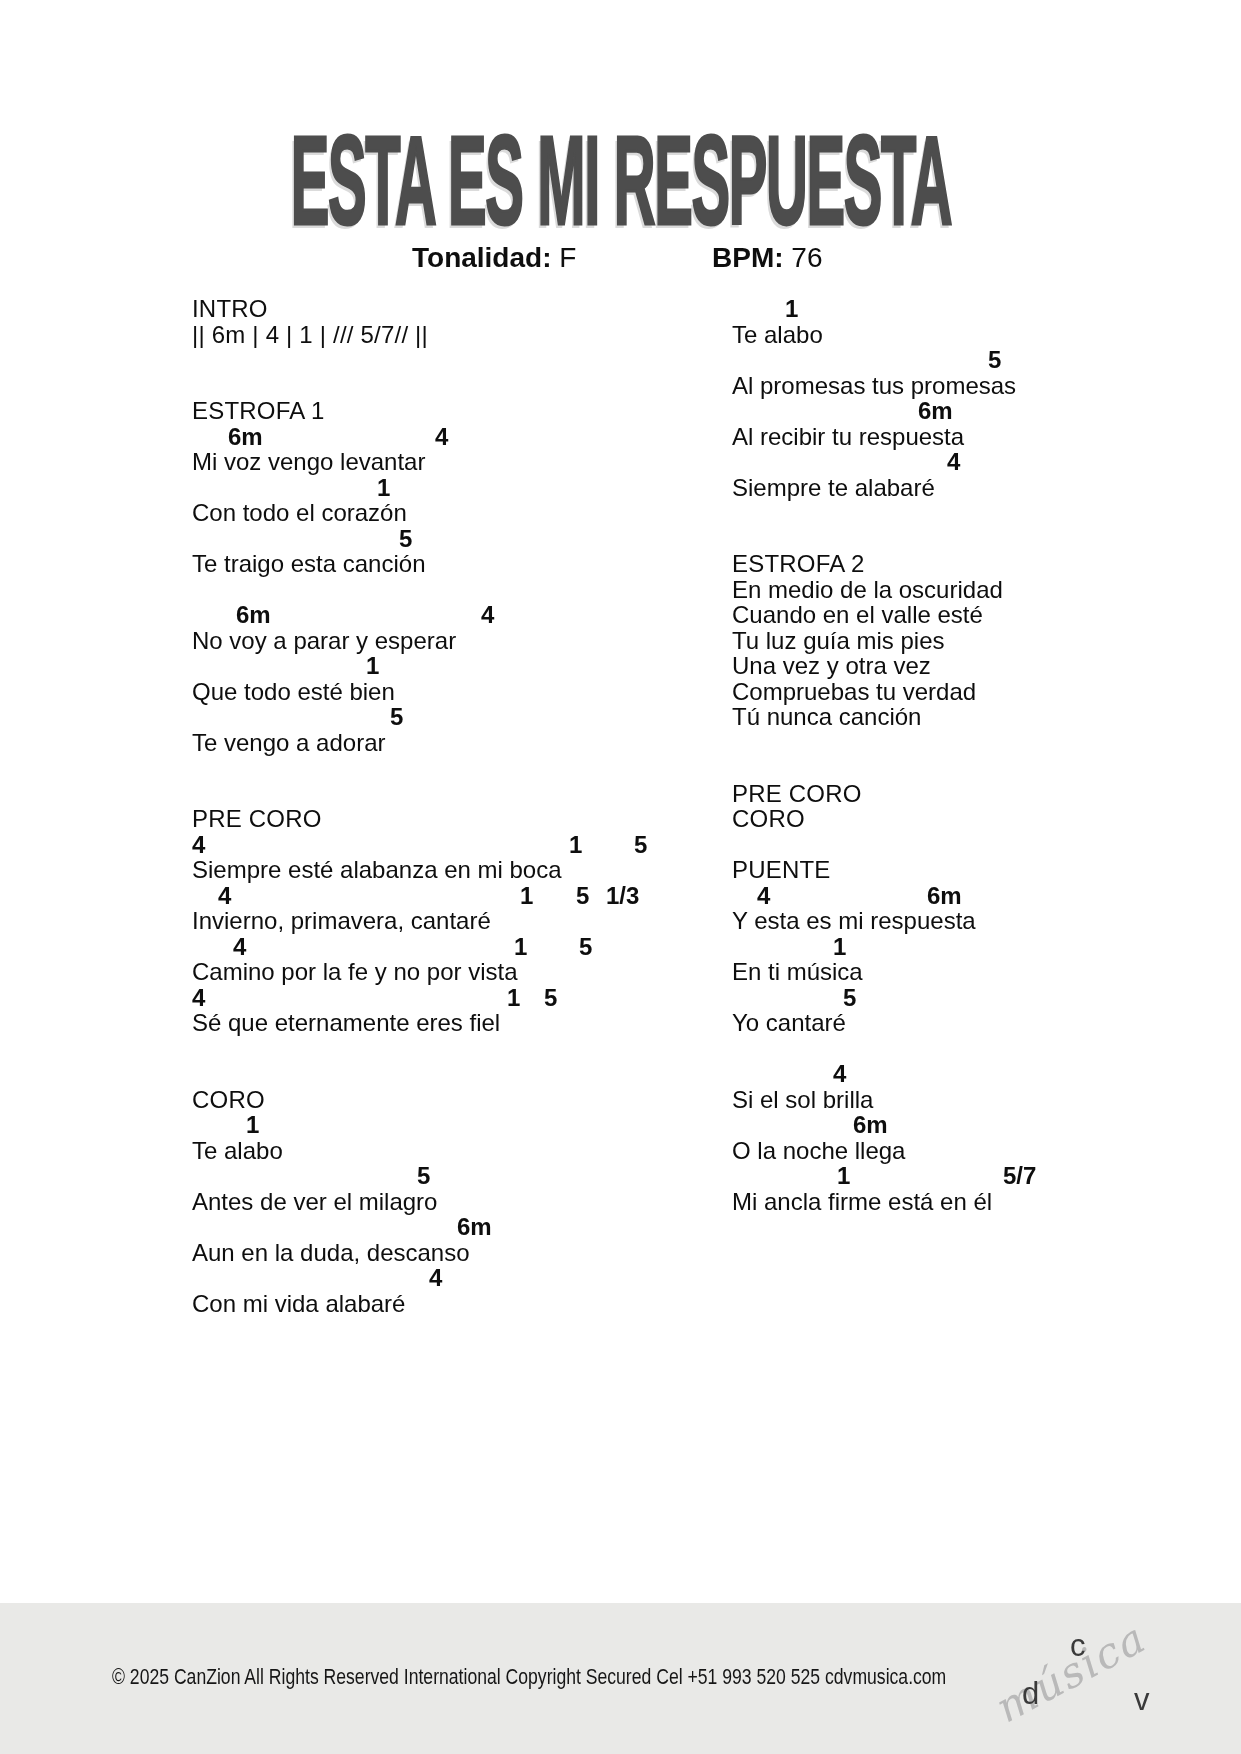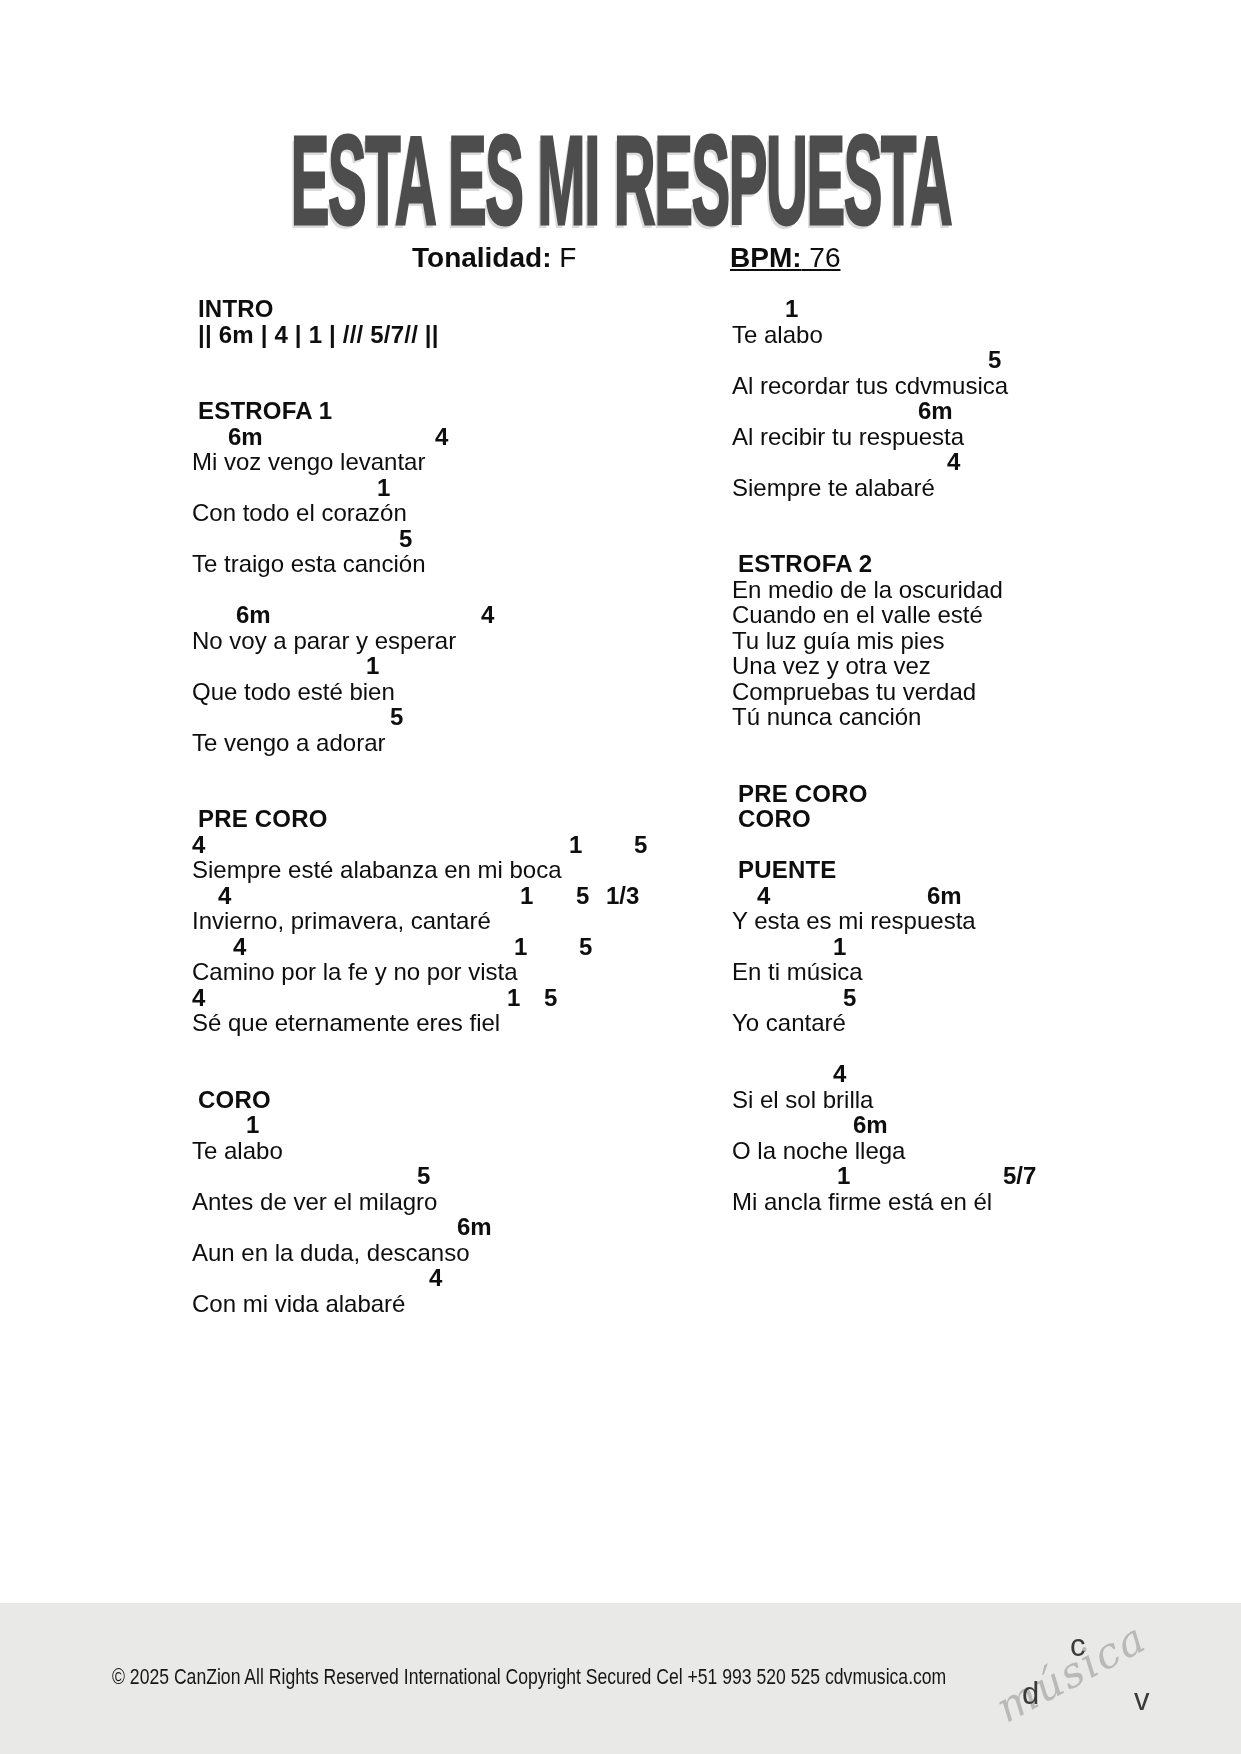--- a/index.html
+++ b/index.html
@@ -13,26 +13,26 @@
     transform:translateX(-50%) scaleX(0.46);
     transform-origin:center top;
     font-size:126px;line-height:1;font-weight:bold;letter-spacing:-3px;
     white-space:nowrap;color:#4d4d4d;
     -webkit-text-stroke:3px #4d4d4d;
     text-shadow:-5px 4px 0 rgba(175,175,175,0.45);
   }
   .meta-item{position:absolute;top:242px;font-size:28px;white-space:pre;}
   .meta-item .lbl{font-weight:bold;}
   #meta-tonalidad{left:412px;}
-  #meta-bpm{left:730px;text-decoration:underline;}
+  #meta-bpm{left:712px;}
   .col{position:absolute;top:296px;width:500px;}
   #col-left{left:192px;}
   #col-right{left:732px;}
   .line{position:relative;height:25.5px;line-height:25.5px;font-size:24px;white-space:pre;}
-  .line.b{font-weight:bold;letter-spacing:0.2px;margin-left:6px;}
+  .line.b{font-weight:normal;letter-spacing:0.2px;}
   .chord{position:absolute;top:0;font-weight:bold;}
   .footer-band{position:absolute;left:0;top:1603px;width:1241px;height:151px;background:#e9e9e7;}
   .footer-text{
     position:absolute;left:112px;top:1664px;font-size:22px;color:#161616;
     transform:scaleX(0.80);transform-origin:left center;white-space:nowrap;
   }
   .logo{position:absolute;left:990px;top:1622px;width:210px;height:115px;}
   .logo-script{
     position:absolute;left:0px;top:26px;
     font-family:"DejaVu Serif",serif;font-style:italic;
@@ -92,21 +92,21 @@
     <div class="line">Antes de ver el milagro</div>
     <div class="line"><span class="chord" style="left: 265px;">6m</span></div>
     <div class="line">Aun en la duda, descanso</div>
     <div class="line"><span class="chord" style="left: 237px;">4</span></div>
     <div class="line">Con mi vida alabaré</div>
   </div>
 <div class="col" id="col-right">
     <div class="line"><span class="chord" style="left: 53px;">1</span></div>
     <div class="line">Te alabo</div>
     <div class="line"><span class="chord" style="left: 256px;">5</span></div>
-    <div class="line">Al recordar tus cdvmusica</div>
+    <div class="line">Al promesas tus promesas</div>
     <div class="line"><span class="chord" style="left: 186px;">6m</span></div>
     <div class="line">Al recibir tu respuesta</div>
     <div class="line"><span class="chord" style="left: 215px;">4</span></div>
     <div class="line">Siempre te alabaré</div>
     <div class="line"></div>
     <div class="line"></div>
     <div class="line b">ESTROFA 2</div>
     <div class="line">En medio de la oscuridad</div>
     <div class="line">Cuando en el valle esté</div>
     <div class="line">Tu luz guía mis pies</div>

